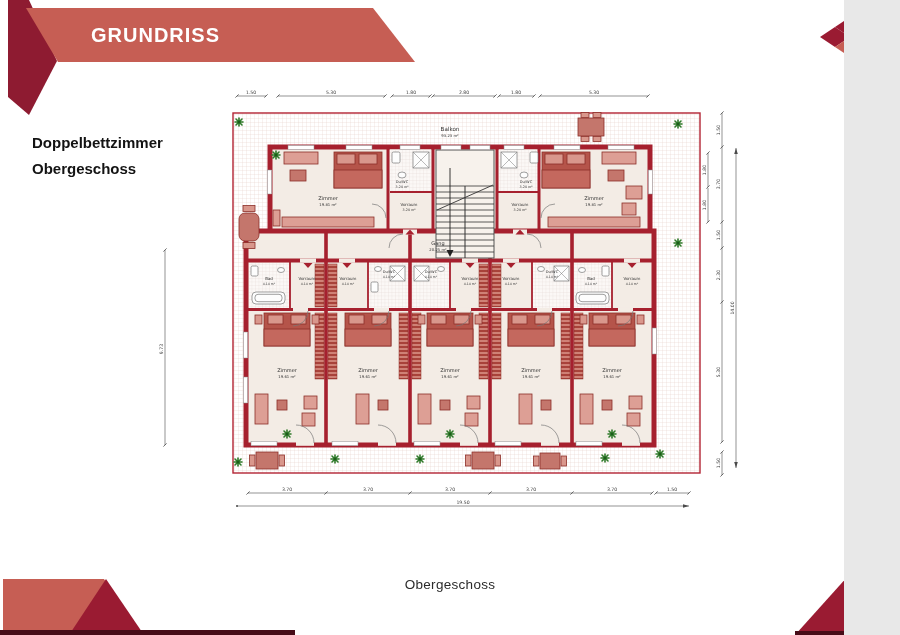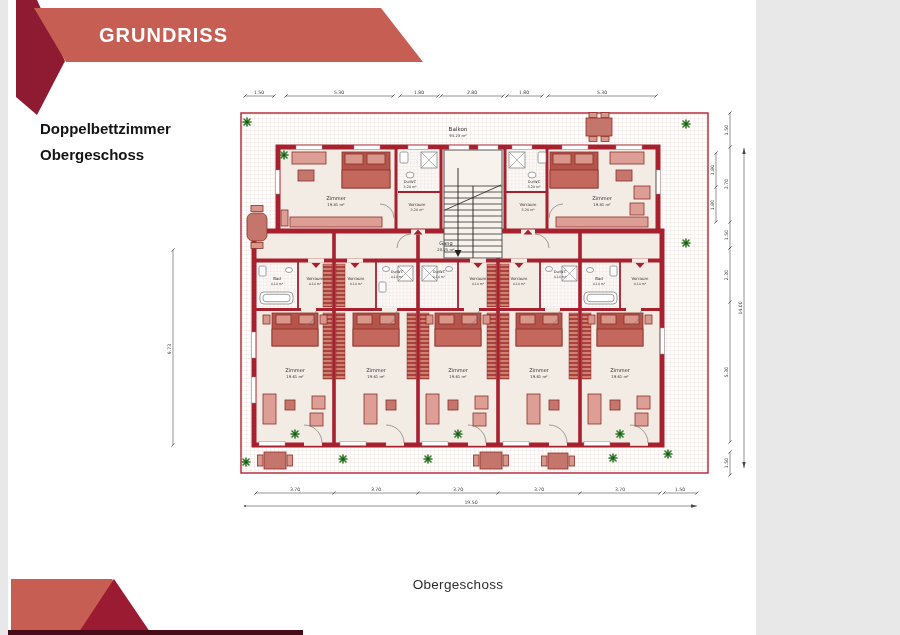--- a/index.html
+++ b/index.html
@@ -1,25 +1,25 @@
 <!DOCTYPE html>
 <html><head>
 <meta charset="utf-8">
 <style>
   html,body{margin:0;padding:0;background:#e8e8e8;}
-  #page{position:relative;width:748px;height:635px;background:#ffffff;overflow:hidden;
-        font-family:"Liberation Sans",sans-serif;margin-left:8px;}
+  #page{position:relative;width:844px;height:635px;background:#ffffff;overflow:hidden;
+        font-family:"Liberation Sans",sans-serif;}
   .abs{position:absolute;}
   
   #banner{left:25px;top:8px;width:390px;height:54px;background:#C65E54;
           clip-path:polygon(1px 0,348px 0,100% 100%,33px 100%);
           display:flex;align-items:center;}
   #banner .t{color:#ffffff;font-weight:bold;font-size:20px;letter-spacing:1px;padding-left:66px;}
   
-  #headline{left:32px;top:116px;width:200px;color:#131313;font-weight:bold;font-size:15px;line-height:26px;}
+  #headline{left:32px;top:130px;width:200px;color:#131313;font-weight:bold;font-size:15px;line-height:26px;}
   
   #caption{left:0;top:577px;width:900px;text-align:center;color:#2b2b2b;font-size:13.5px;letter-spacing:.3px;}
   svg text{font-family:"DejaVu Sans",sans-serif;}
 </style>
 </head>
 <body>
 
 <div id="page">
 
   <svg class="abs" style="left:0;top:0" width="70" height="120">

